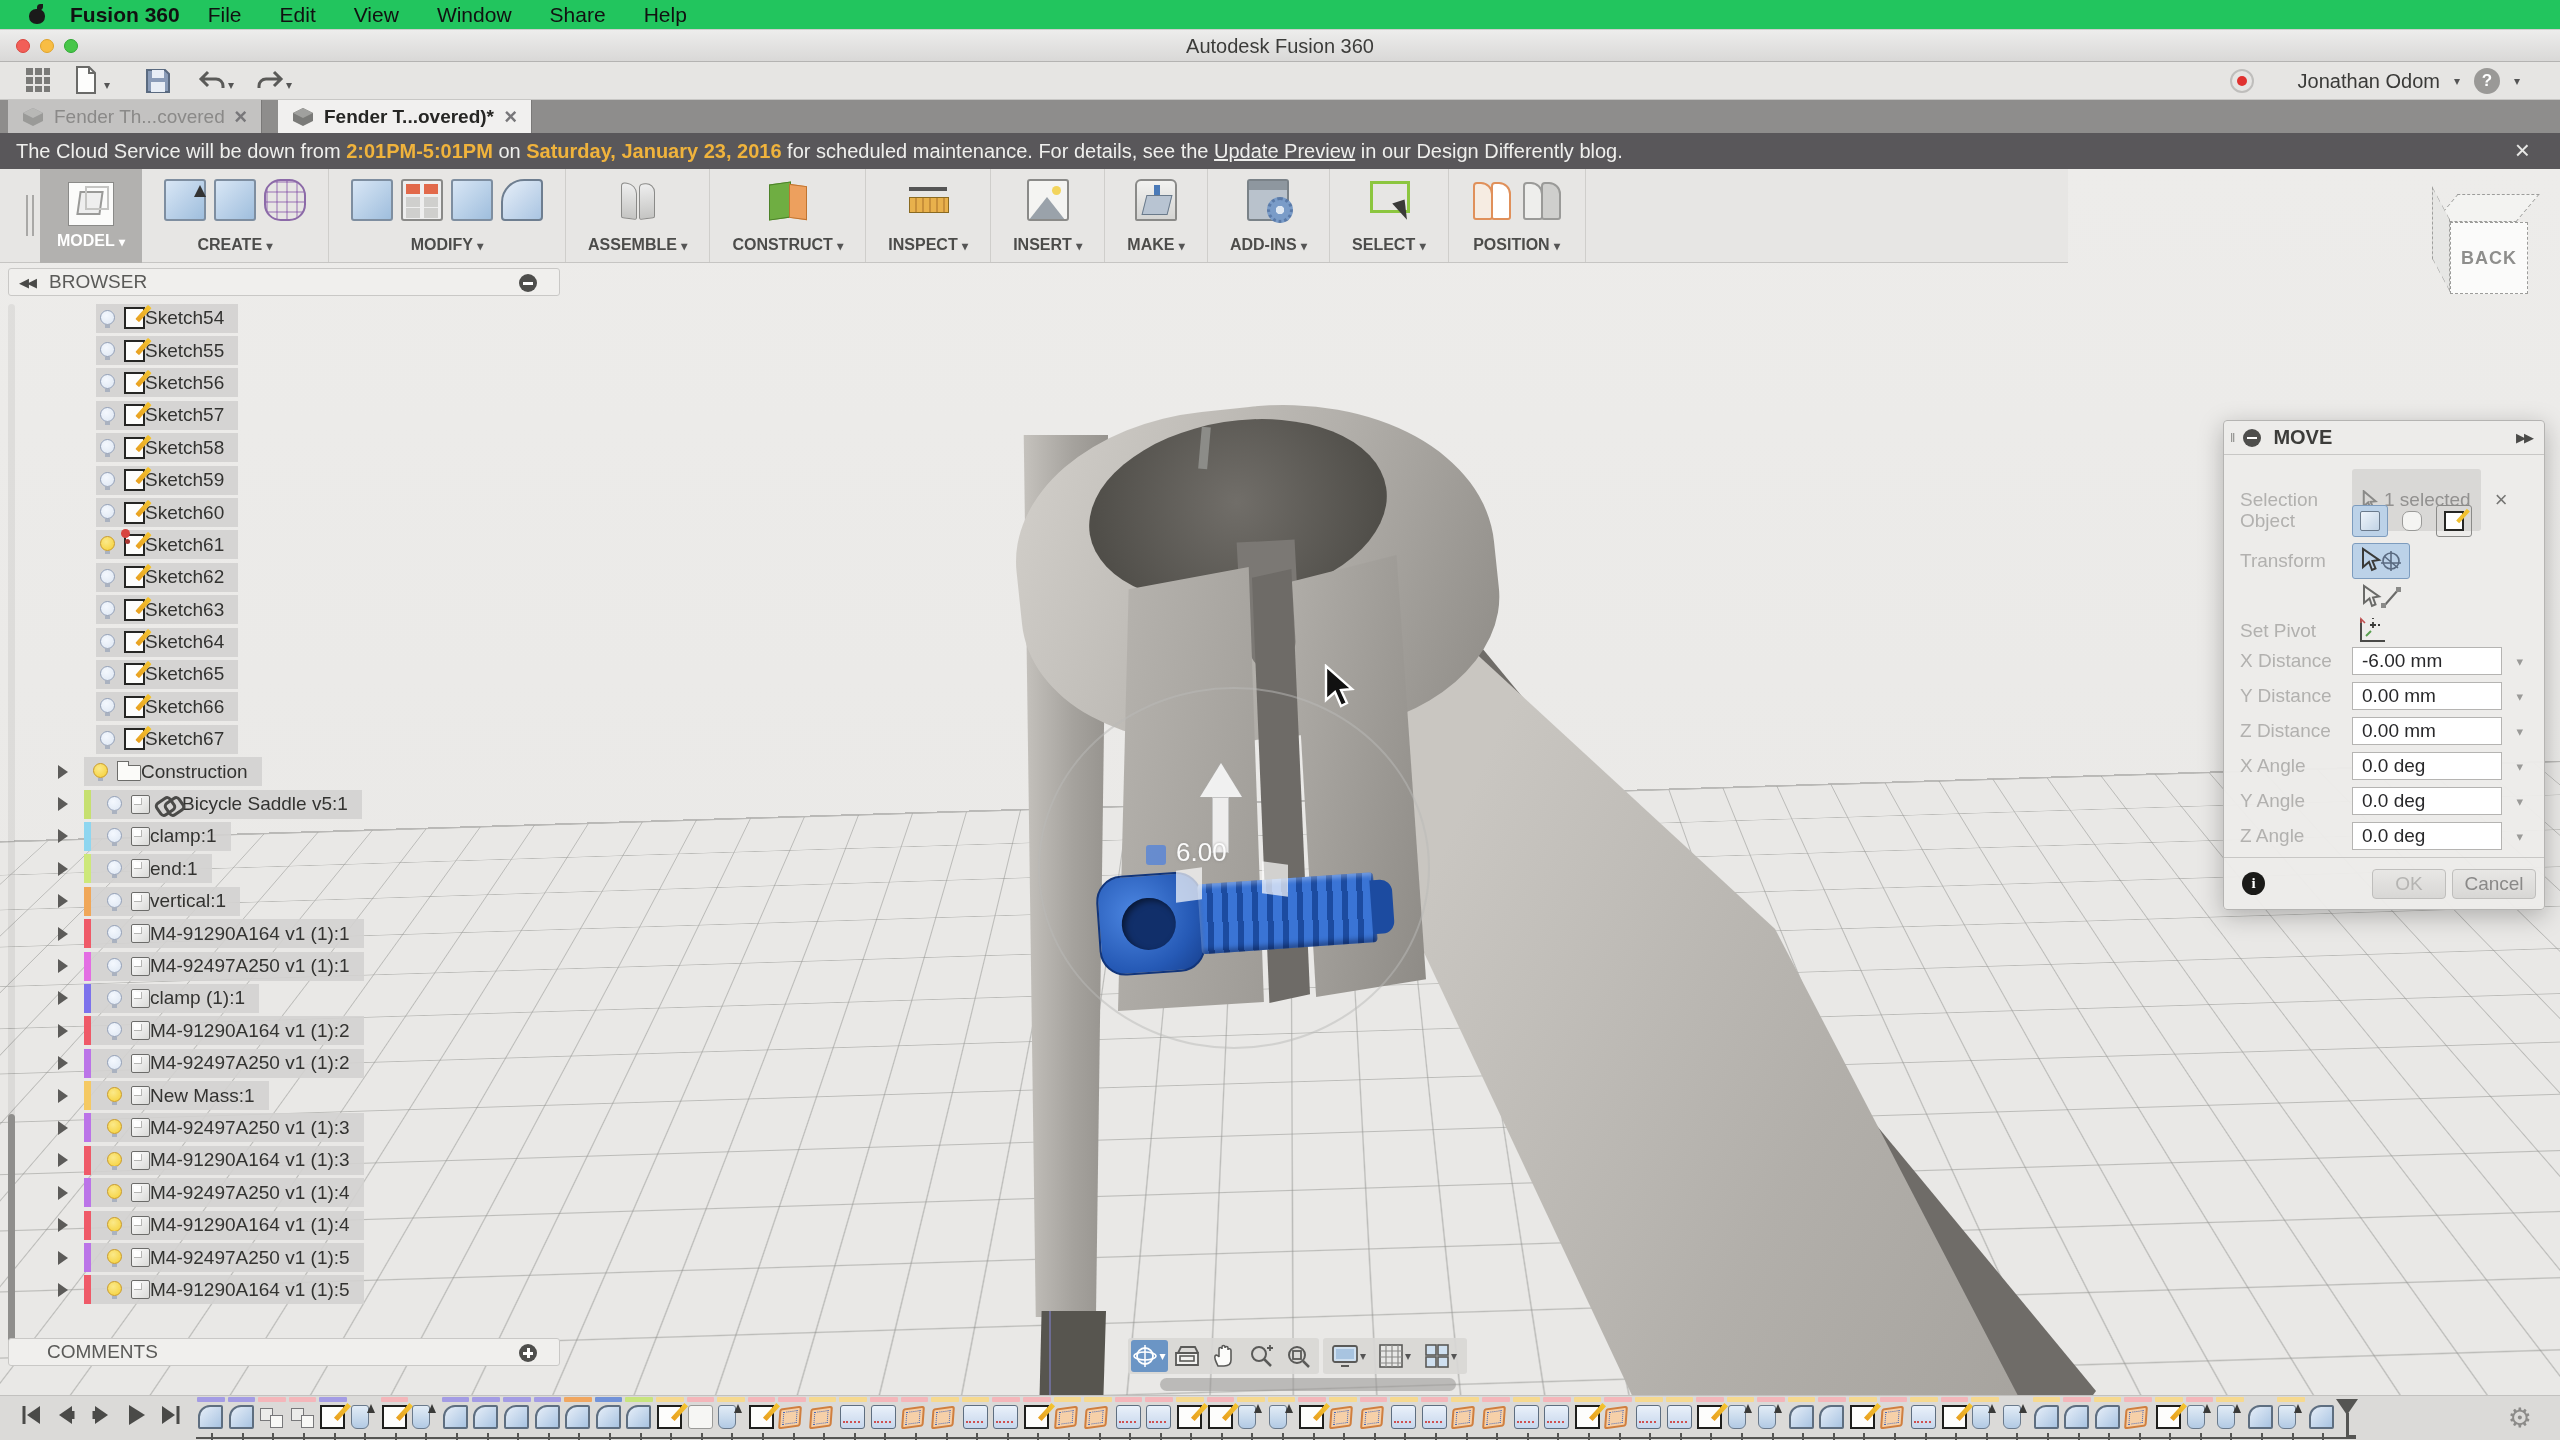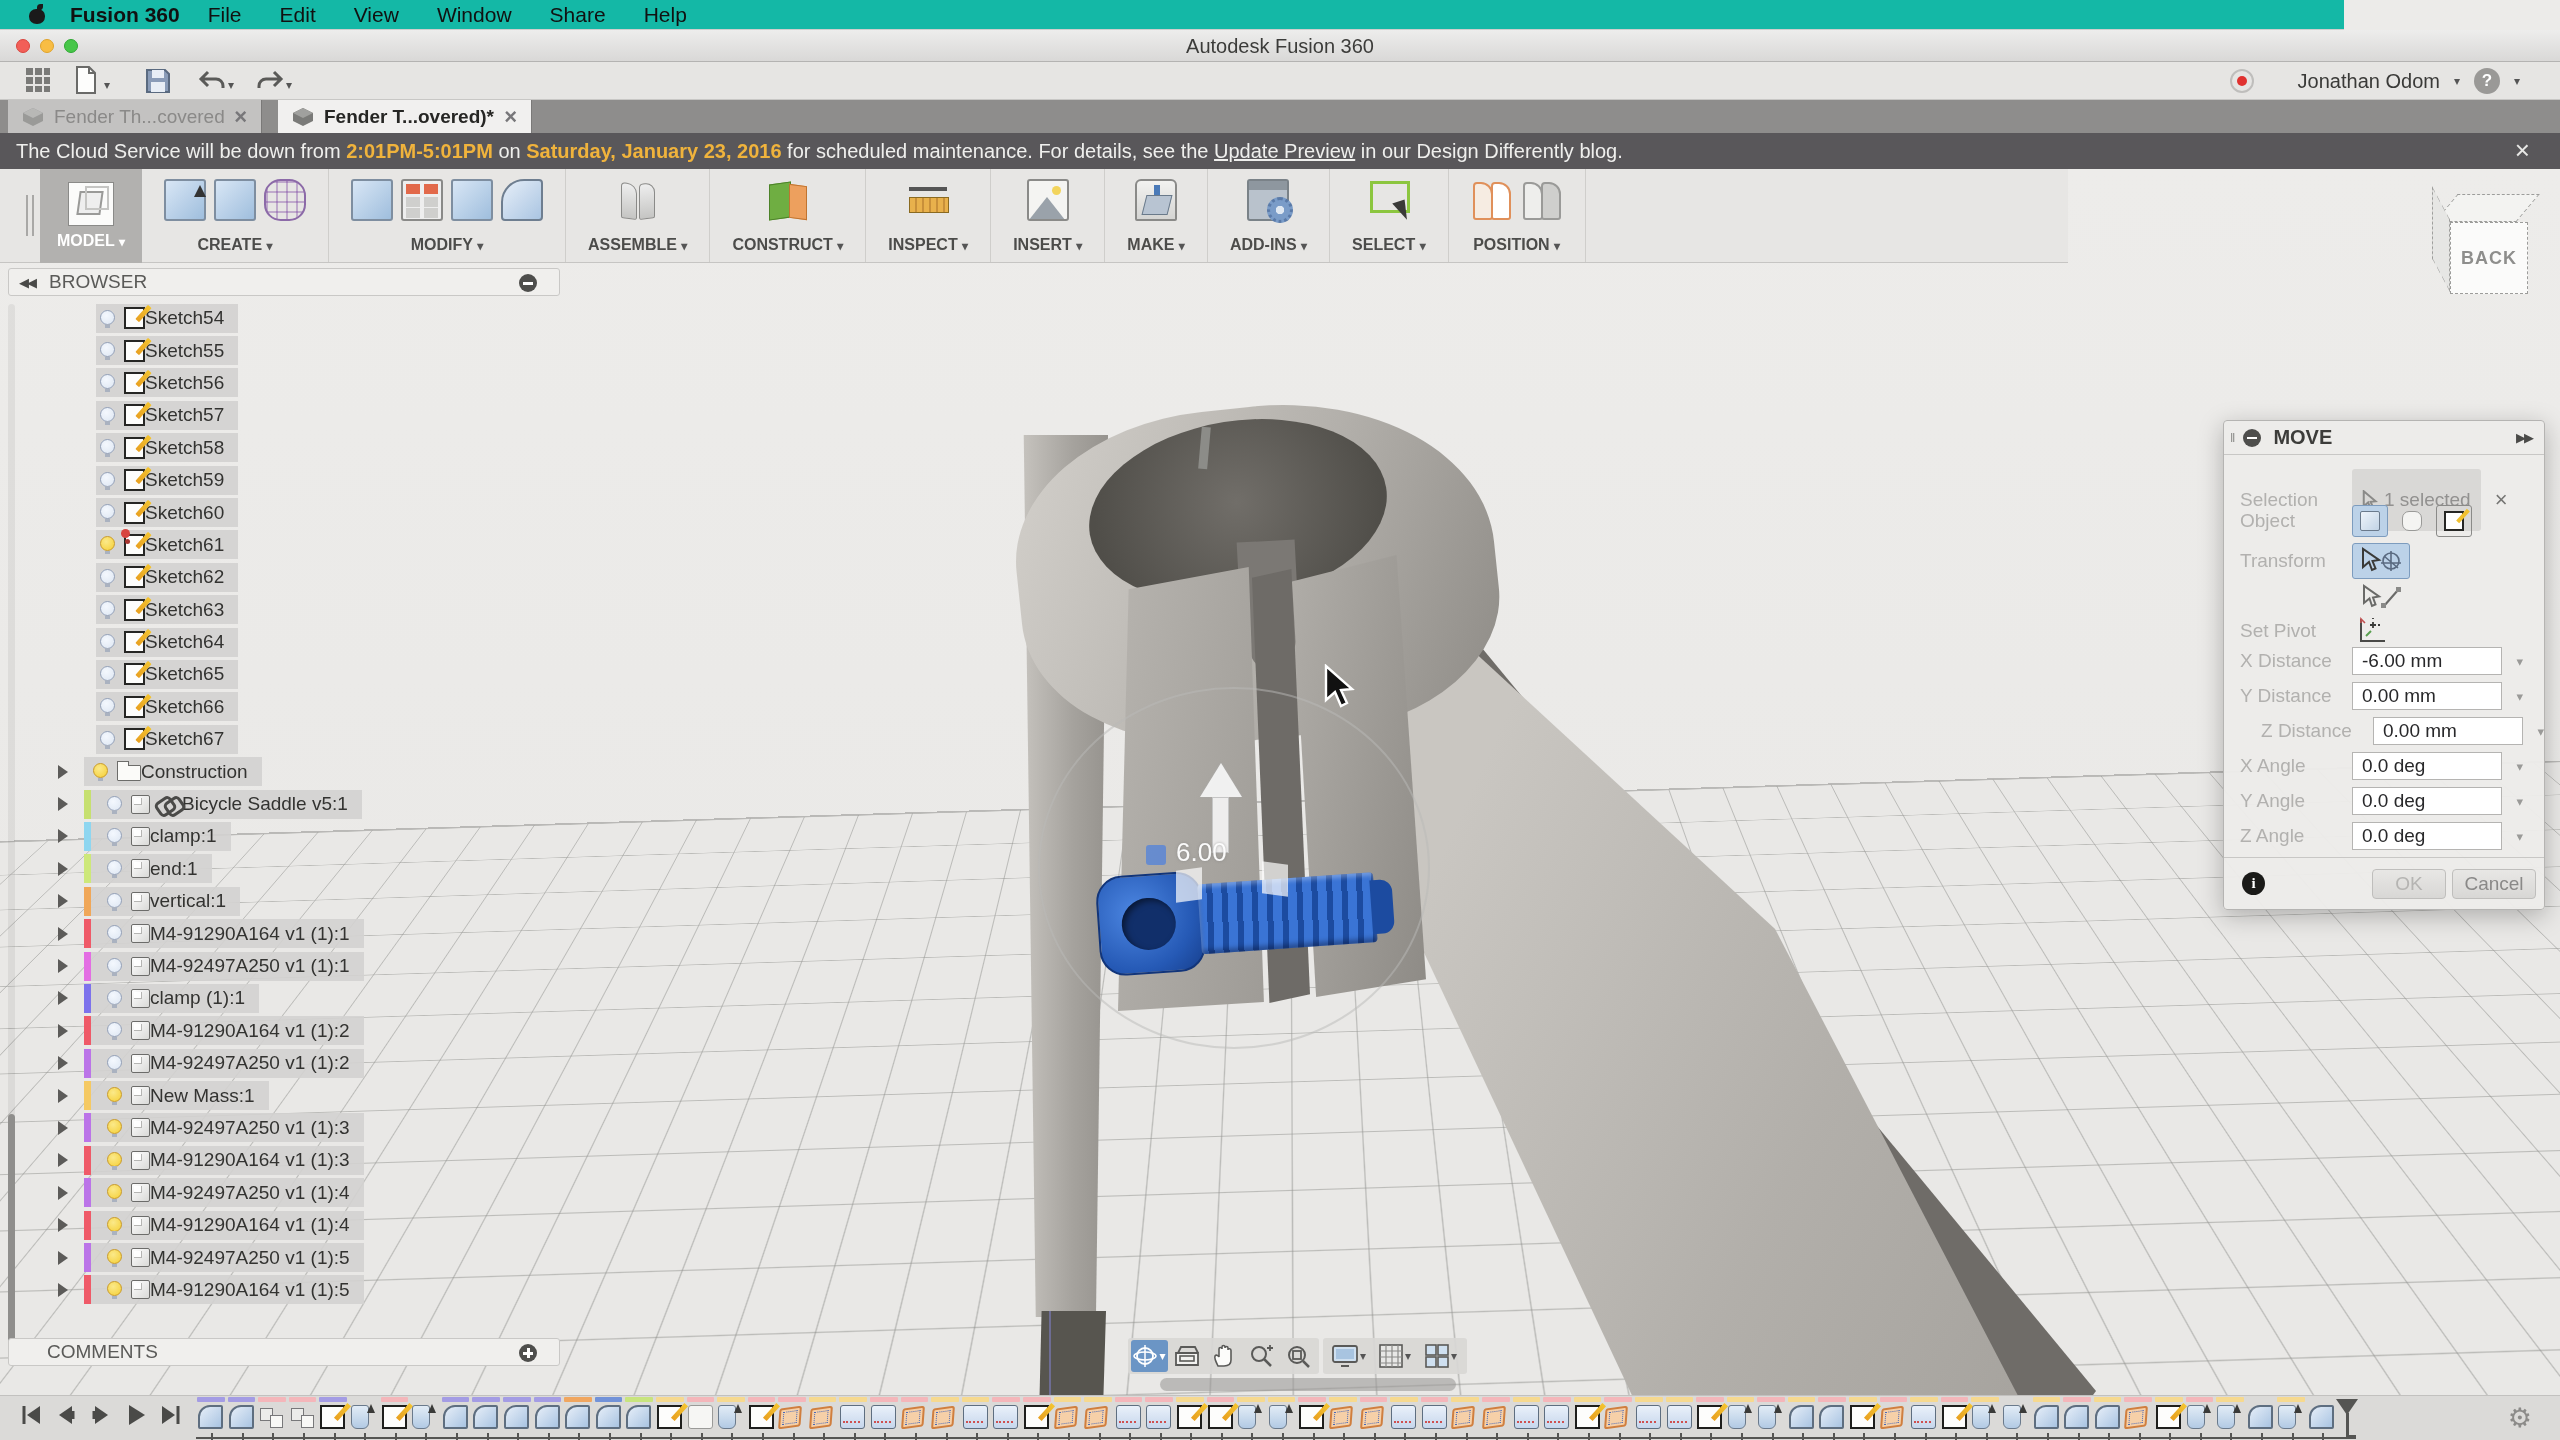--- a/index.html
+++ b/index.html
@@ -1,21 +1,21 @@
 <!DOCTYPE html>
 <html><head>
 <meta charset="utf-8">
 <style>
   * { box-sizing: border-box; margin: 0; padding: 0; }
   body { font-family: "Liberation Sans", sans-serif; background:#ecebe9; }
   .app { position:relative; width:2560px; height:1440px; overflow:hidden; background:#ecebe9; }
   .abs { position:absolute; }
 
   
-  .menubar { position:absolute; top:0; left:0; width:2344px; height:30px; background:#14b8a6; border-bottom:1px solid #cfcecd; display:flex; align-items:center; z-index:40; }
+  .menubar { position:absolute; top:0; left:0; width:2560px; height:30px; background:#22c55e; border-bottom:1px solid #cfcecd; display:flex; align-items:center; z-index:40; }
   .apple { width:18px; height:20px; margin-left:28px; position:relative; }
   .apple::before { content:""; position:absolute; left:1px; top:4px; width:16px; height:15px; background:#1a1a1a; border-radius:45% 45% 48% 48%; }
   .apple::after { content:""; position:absolute; left:9px; top:-1px; width:6px; height:6px; background:#1a1a1a; border-radius:60% 0 60% 0; }
   .menubar .appname { font-weight:bold; font-size:21px; color:#111; margin:0 28px 0 24px; }
   .menubar .mitem { font-size:21px; color:#111; margin-right:38px; }
 
   
   .titlebar { position:absolute; top:30px; left:0; width:2560px; height:32px; background:linear-gradient(#ededec,#d9d8d7); border-bottom:1px solid #b4b3b2; z-index:39; }
   .tl { position:absolute; top:9px; width:14px; height:14px; border-radius:50%; }
   .tl.red { left:16px; background:#f25f58; border:1px solid #d9453e; }
@@ -904,21 +904,21 @@
         </div>
 
         <div class="md-row mdf" style="top: 261px;">
           <span class="md-label">Y Distance</span>
           <span class="mdfield">
             <span>0.00 mm</span>
             <span class="fcaret">▾</span>
           </span>
         </div>
 
-        <div class="md-row mdf" style="top: 296px; justify-content: center;">
+        <div class="md-row mdf" style="top: 296px;">
           <span class="md-label">Z Distance</span>
           <span class="mdfield">
             <span>0.00 mm</span>
             <span class="fcaret">▾</span>
           </span>
         </div>
 
         <div class="md-row mdf" style="top: 331px;">
           <span class="md-label">X Angle</span>
           <span class="mdfield">

